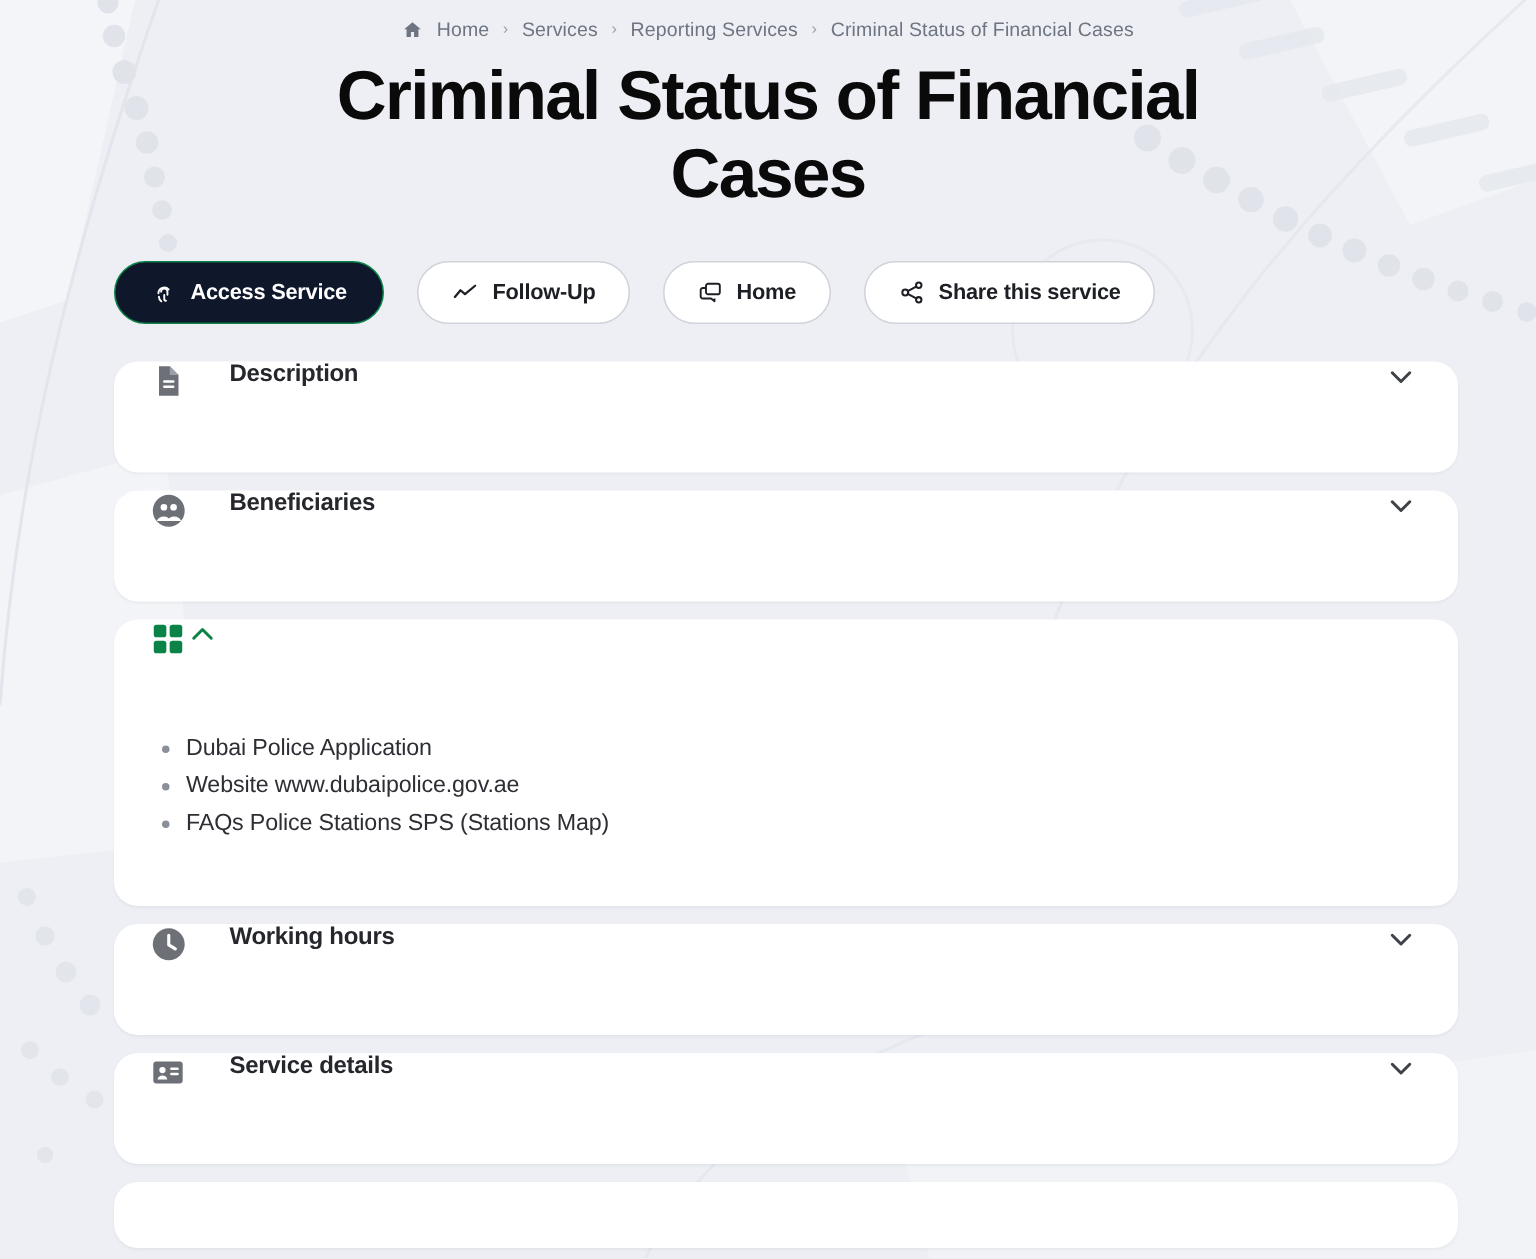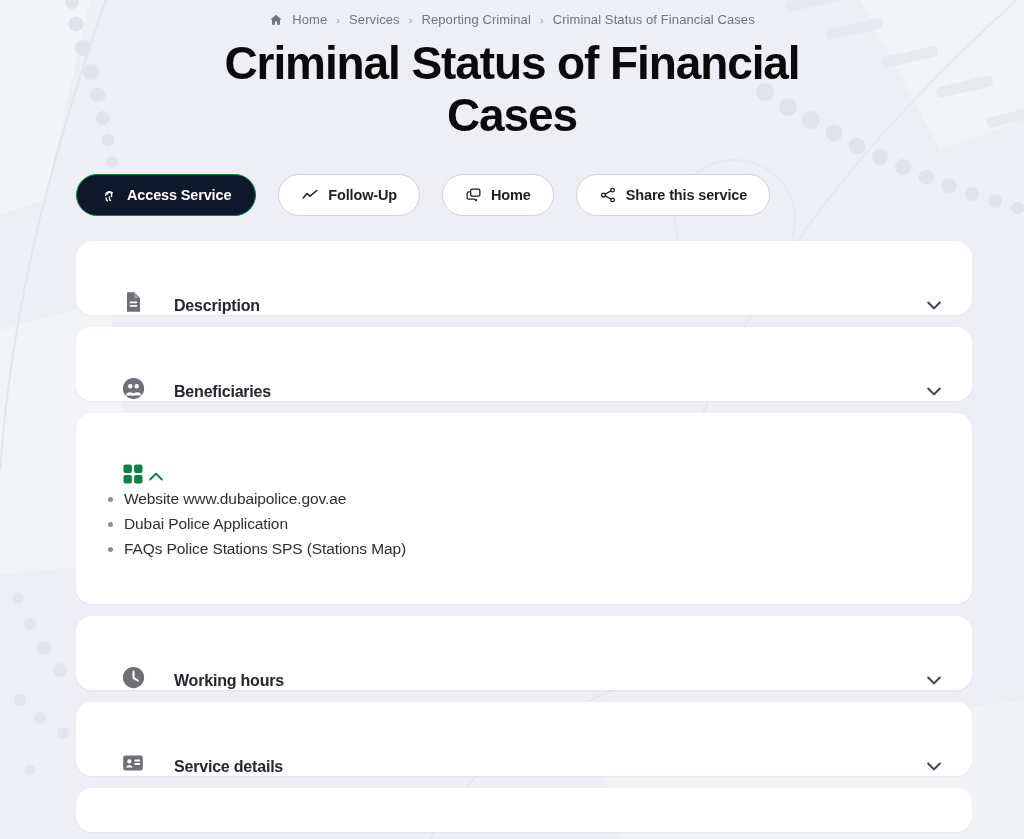--- a/index.html
+++ b/index.html
@@ -106,25 +106,24 @@
   }
   .card {
     background: #ffffff;
     border-radius: 16px;
     margin-bottom: 12px;
     box-shadow: 0 1px 2px rgba(25,35,60,.05);
     overflow: hidden;
   }
   .card-head {
     display: flex;
-    align-items: flex-end;
+    align-items: flex-start;
     height: 74px;
-    padding: 0 28px 0 12px;
+    padding: 0 28px 0 23px;
     cursor: pointer;
-    margin-left: 32px;
   }
   .card-ico {
     width: 26px;
     height: 26px;
     flex: 0 0 26px;
     display: flex;
     align-items: center;
     justify-content: center;
   }
   .card-title {
@@ -241,21 +240,21 @@
   <nav class="breadcrumb">
     <span class="home-ico">
       <svg viewBox="0 0 24 24" width="14" height="14" fill="#6e7481">
         <path d="M12 3 2.5 11h2.7v9h5v-5.6h3.6V20h5v-9h2.7L12 3z"></path>
       </svg>
     </span>
     <span class="crumb">Home</span>
     <span class="sep">›</span>
     <span class="crumb">Services</span>
     <span class="sep">›</span>
-    <span class="crumb">Reporting Criminal</span>
+    <span class="crumb">Reporting Services</span>
     <span class="sep">›</span>
     <span class="crumb current">Criminal Status of Financial Cases</span>
   </nav>
 
   <h1 class="page-title">Criminal Status of Financial Cases</h1>
 
   <div class="actions">
 
     <button class="btn primary">
       <span>
@@ -354,22 +353,22 @@
           </svg>
         </span>
         <span class="chev">
           <svg viewBox="0 0 24 24" width="20" height="20" fill="none" stroke="#0c8346" stroke-width="2.4" stroke-linecap="round" stroke-linejoin="round">
             <polyline points="5,15 12,8 19,15"></polyline>
           </svg>
         </span>
       </div>
       <div class="card-body">
         <ul class="chan-list">
+          <li>Dubai Police Application</li>
           <li>Website www.dubaipolice.gov.ae</li>
-          <li>Dubai Police Application</li>
           <li>FAQs Police Stations SPS (Stations Map)</li>
         </ul>
       </div>
     </section>
 
     <section class="card">
       <div class="card-head">
         <span class="card-ico">
           <svg viewBox="0 0 24 24" width="25" height="25">
             <circle cx="12" cy="12" r="10.2" fill="#6d7177"></circle>

